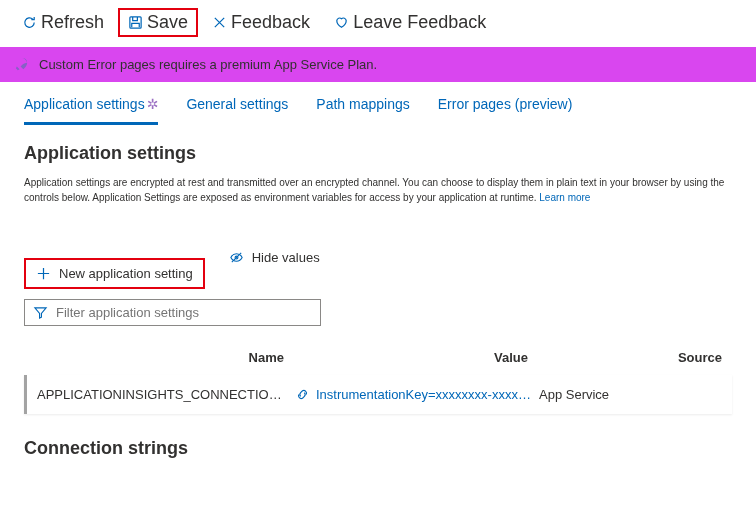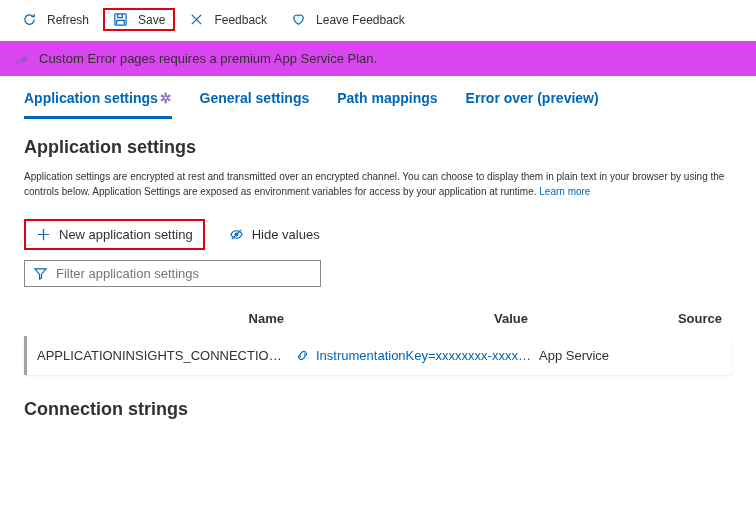--- a/index.html
+++ b/index.html
@@ -12,25 +12,25 @@
     }
     .toolbar {
       display: flex;
       align-items: center;
       padding: 8px 12px 10px 12px;
       gap: 4px;
     }
     .toolbar-btn {
       display: flex;
       align-items: center;
-      gap: 10px;
+      gap: 4px;
       padding: 4px 10px;
       cursor: pointer;
       color: #323130;
-      font-size: 12px;
+      font-size: 18px;
     }
     .toolbar-btn .icon { color: #0067b8; display:flex; }
     .highlight-red {
       border: 2px solid #e3000f;
       padding: 2px 8px;
       text-align: center;
     }
     .banner {
       background: #d946ef;
       padding: 10px 14px;
@@ -44,21 +44,20 @@
     .tabs {
       display: flex;
       gap: 28px;
       padding: 14px 24px 0 24px;
     }
     .tab {
       color: #0067b8;
       font-size: 14px;
       padding-bottom: 10px;
       cursor: pointer;
-      font-weight: bold;
     }
     .tab.active {
       border-bottom: 3px solid #0067b8;
     }
     .tab .dirty { color: #9b6fc3; margin-left: 2px; }
     .content { padding: 18px 24px 20px 24px; }
     h2.section-title {
       font-size: 18px;
       font-weight: 600;
       margin-bottom: 12px;
@@ -79,21 +78,21 @@
     .action-btn {
       display: flex;
       align-items: center;
       gap: 8px;
       padding: 6px 10px;
       cursor: pointer;
       font-size: 13px;
       color: #323130;
     }
     .action-btn .icon { color: #0067b8; display:flex; }
-    .action-btn.highlight-red { padding: 6px 10px; }
+    .action-btn.highlight-red { padding: 6px 10px; margin-top: 33px; }
     .filter-box {
       display: flex;
       align-items: center;
       gap: 8px;
       border: 1px solid #8a8886;
       padding: 5px 8px;
       width: 297px;
       margin-bottom: 18px;
     }
     .filter-box .icon { color: #0067b8; display:flex; }
@@ -186,21 +185,21 @@
   </span>
   <span>Custom Error pages requires a premium App Service Plan.</span>
 </div>
 
 <div class="tabs">
   <div class="tab active">
     <span>Application settings</span><span class="dirty">✲</span>
   </div>
   <div class="tab">General settings</div>
   <div class="tab">Path mappings</div>
-  <div class="tab">Error over (preview)</div>
+  <div class="tab">Error pages (preview)</div>
 </div>
 
 <div class="content">
   <h2 class="section-title">Application settings</h2>
   <p class="desc">
     <span>Application settings are encrypted at rest and transmitted over an encrypted channel. You can choose to display them in plain text in your browser by using the controls below. Application Settings are exposed as environment variables for access by your application at runtime. </span><a>Learn more</a>
   </p>
 
   <div class="action-row">
     <div class="action-btn highlight-red">

